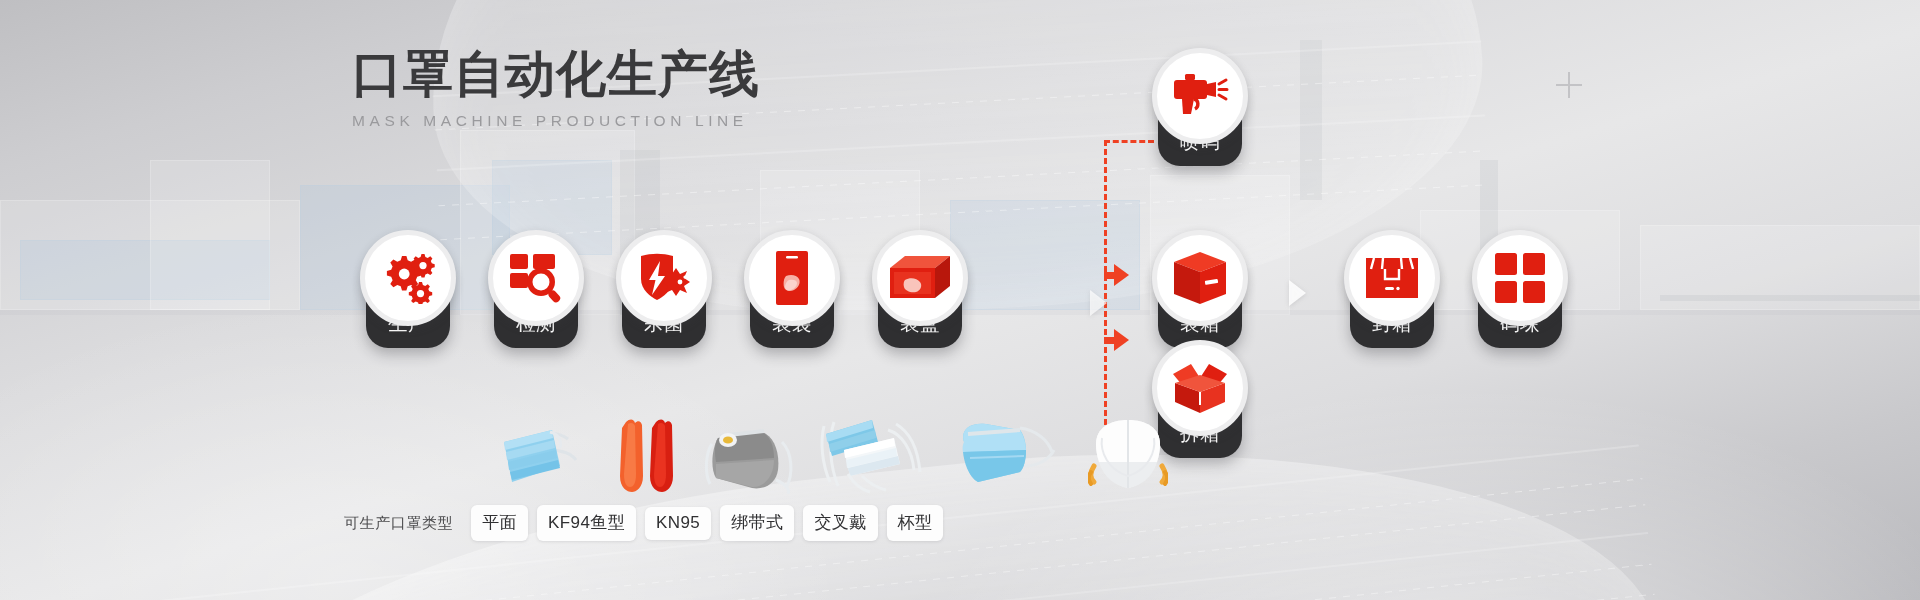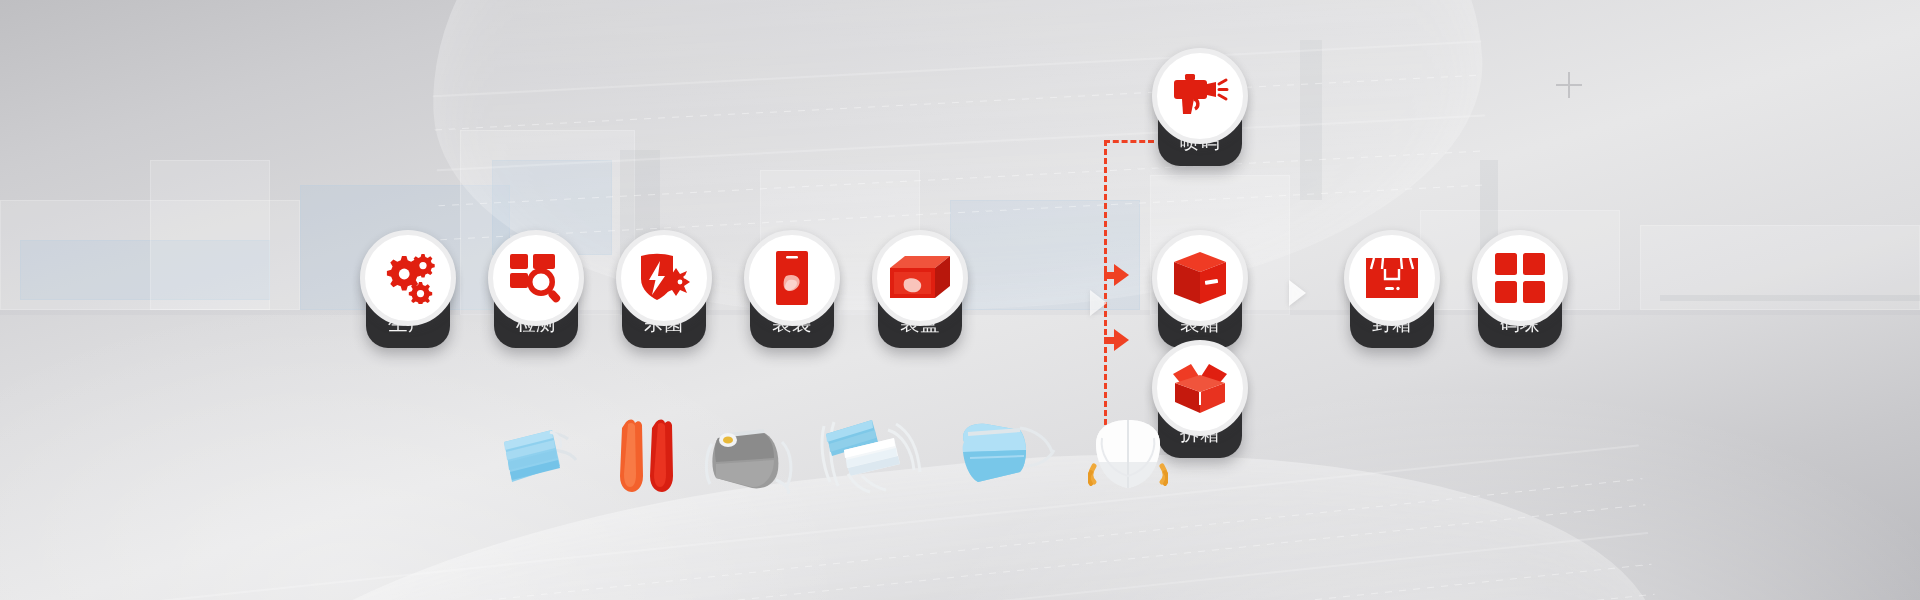--- a/index.html
+++ b/index.html
@@ -198,20 +198,24 @@
     <div class="bg-pleat" style="top:86px;"></div>
     <div class="bg-pleat" style="top:112px;"></div>
     <div class="bg-line" style="top:140px;"></div>
     <div class="bg-pleat" style="top:172px;"></div>
     <div class="bg-pleat" style="top:202px;"></div>
 
   </div>
 
   <div id="plus-mark"></div>
 
+  <div id="header">
+    <div id="title">口罩自动化生产线</div>
+    <div id="subtitle">MASK MACHINE PRODUCTION LINE</div>
+  </div>
 
   <div class="dash-v" style="left:1104px; top:140px; height:312px;"></div>
   <div class="dash-h" style="left:1104px; top:140px; width:50px;"></div>
   <div class="dash-h" style="left:1104px; top:452px; width:50px;"></div>
 
   <div class="red-arrow" style="left:1104px; top:264px;">
     <div class="shaft"></div>
       <div class="head"></div>
   </div>
   <div class="red-arrow" style="left:1104px; top:329px;">
@@ -451,14 +455,23 @@
         <path d="M40 2 L40 70" stroke="#e2e5e8" stroke-width="2" fill="none"></path>
         <path d="M14 20 C12 34 20 52 40 58 C60 52 68 34 66 20" stroke="#e8eaed" stroke-width="2" fill="none"></path>
         <path d="M6 48 C2 54 2 60 6 64" stroke="#f0a93a" stroke-width="5" fill="none" stroke-linecap="round"></path>
         <path d="M74 48 C78 54 78 60 74 64" stroke="#f0a93a" stroke-width="5" fill="none" stroke-linecap="round"></path>
         <path d="M3 54 C0 58 0 62 3 66" stroke="#e89a24" stroke-width="4" fill="none" stroke-linecap="round"></path>
         <path d="M77 54 C80 58 80 62 77 66" stroke="#e89a24" stroke-width="4" fill="none" stroke-linecap="round"></path>
       </svg>
     </div>
   </div>
 
+  <div id="types">
+    <div id="types-label">可生产口罩类型</div>
+    <div class="type-tag">平面</div>
+    <div class="type-tag">KF94鱼型</div>
+    <div class="type-tag">KN95</div>
+    <div class="type-tag">绑带式</div>
+    <div class="type-tag">交叉戴</div>
+    <div class="type-tag">杯型</div>
+  </div>
 
 </div>
 
 </body></html>

